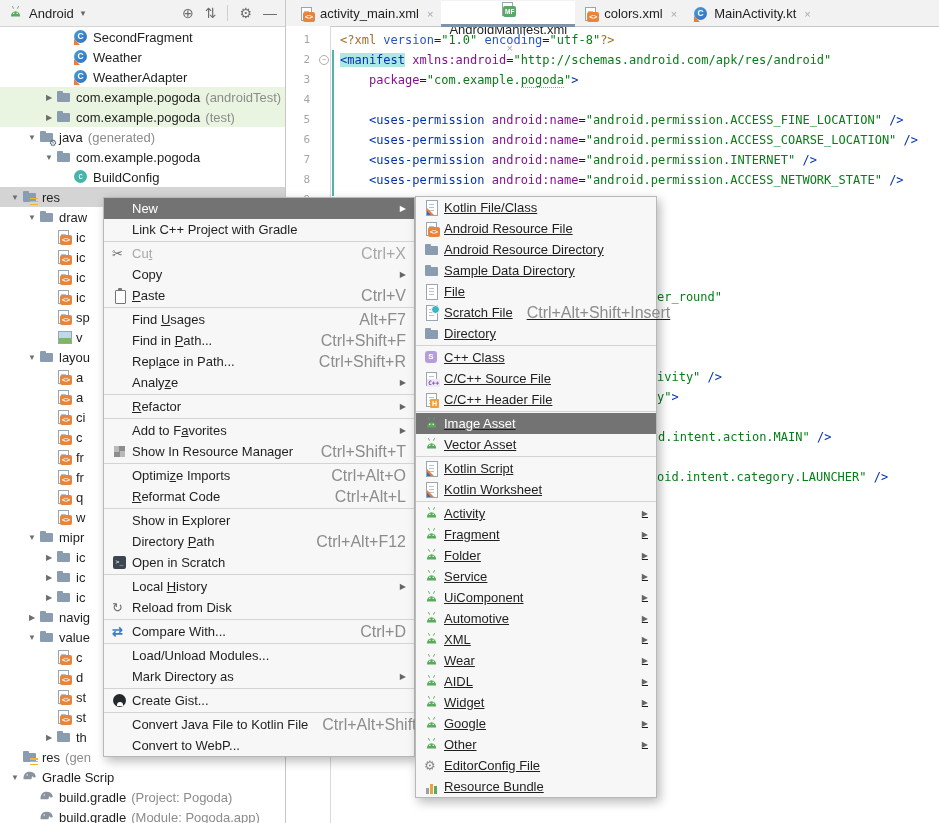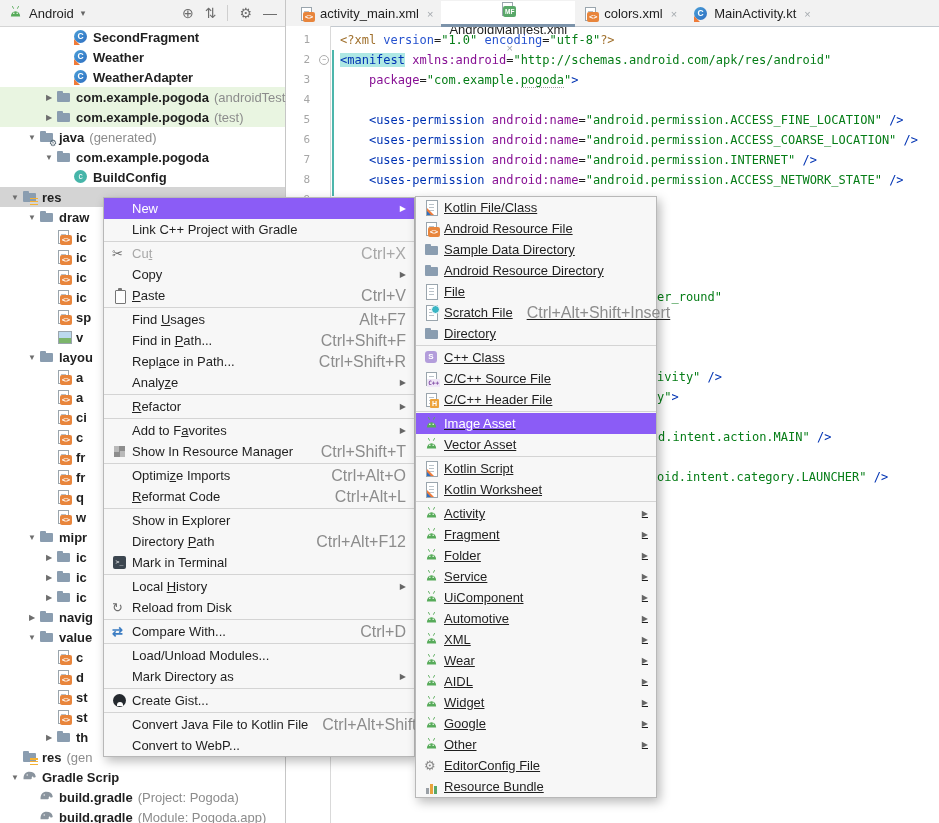--- a/index.html
+++ b/index.html
@@ -14,21 +14,21 @@
   .tb-caret{font-size:9px;color:#666;margin-left:2px;}
   .tb-icons{margin-left:auto;display:flex;align-items:center;gap:11px;color:#6e6e6e;}
   .tb-icons .g{font-size:14px;line-height:16px;}
   .tb-sep{width:1px;height:16px;background:#cfcfcf;}
 
   #tree{position:absolute;left:0;top:27px;width:285px;}
   .tree-row{height:20px;display:flex;align-items:center;white-space:nowrap;}
   .tree-row.green{background:#e9f5e1;}
   .tree-row.selected{background:#d4d4d4;}
   .t-arrow{width:14px;flex:0 0 14px;font-size:8px;color:#6e6e6e;text-align:center;}
-  .t-label{margin-left:4px;font-weight:bold;}
+  .t-label{margin-left:4px;}
   .t-suffix{margin-left:5px;color:#8c8c8c;}
 
   
   #editor{position:absolute;left:286px;top:0;width:653px;height:823px;background:#fff;}
   #tabbar{height:26px;background:#f2f2f2;border-bottom:1px solid #c3c9cf;display:flex;align-items:flex-end;padding-left:5px;}
   .tab{height:25px;display:flex;align-items:center;padding:0 8px;gap:5px;position:relative;background:#f2f2f2;}
   .tab.selected{background:#fff;flex-direction:column;}
   .tab.selected::after{content:"";position:absolute;left:0;right:0;bottom:-1px;height:3px;background:#7c93aa;}
   .tab-close{color:#a4a9ae;font-size:11px;margin-left:3px;}
   #gutter-col{position:absolute;left:0;top:26px;bottom:0;width:44px;border-right:1px solid #d9d9d9;background:#fff;}
@@ -48,21 +48,21 @@
 
   
   .popup{position:absolute;background:#f7f7f7;border:1px solid #b8b8b8;box-shadow:3px 4px 10px rgba(0,0,0,.28);z-index:10;}
   #context-menu{left:103px;top:197px;width:310px;}
   #new-submenu{left:415px;top:196px;width:240px;z-index:11;text-decoration:underline;}
   .menu-item{height:21px;display:flex;align-items:center;padding:0 8px;gap:0;}
   .mi-icon{width:18px;flex:0 0 18px;display:flex;align-items:center;}
   .mi-label{margin-left:2px;white-space:nowrap;}
   .mi-right{margin-left:auto;color:#8c8c8c;font-size:16px;padding-left:14px;white-space:nowrap;}
   .mi-arrow{margin-left:auto;font-size:8px;color:#666;padding-left:14px;}
-  .menu-item.hl{background:#8b5cf6;color:#fff;}
+  .menu-item.hl{background:#737373;color:#fff;}
   .menu-item.hl .mi-arrow{color:#fff;}
   .menu-item.disabled .mi-label,.menu-item.disabled .mi-right{color:#a8a8a8;}
   .menu-sep{height:1px;background:#d4d4d4;margin:1px 0;}
 
   
   .ic{position:relative;display:inline-block;width:16px;height:16px;flex:0 0 16px;vertical-align:middle;}
   .glyph{display:inline-block;font-size:13px;line-height:16px;color:#6e6e6e;}
   .pg{position:absolute;left:2px;top:1px;width:9px;height:12px;background:#fff;border:1px solid #9aa5ad;
       background-image:repeating-linear-gradient(#b9c2c9 0 1px,transparent 1px 3px);background-size:5px 7px;background-position:2px 3px;background-repeat:no-repeat;}
   .pg.big{left:2px;top:0;width:10px;height:14px;}
@@ -654,21 +654,21 @@
         <span class="mi-icon"></span>
         <span class="mi-label">Directory <u>P</u>ath</span>
         <span class="mi-right">Ctrl+Alt+F12</span>
       </div>
       <div class="menu-item">
         <span class="mi-icon">
           <span class="ic">
             <i class="term">&gt;_</i>
           </span>
         </span>
-        <span class="mi-label">Mark in Terminal</span>
+        <span class="mi-label">Open in Scratch</span>
       </div>
       <div class="menu-sep"></div>
       <div class="menu-item">
         <span class="mi-icon"></span>
         <span class="mi-label">Local <u>H</u>istory</span>
         <span class="mi-arrow">▶</span>
       </div>
       <div class="menu-item">
         <span class="mi-icon">
           <span class="ic"><span class="glyph">↻</span></span>
@@ -732,30 +732,30 @@
         </span>
         <span class="mi-label">Android Resource File</span>
       </div>
       <div class="menu-item">
         <span class="mi-icon">
           <span class="ic">
             <i class="f-tab"></i>
             <i class="f-body"></i>
           </span>
         </span>
+        <span class="mi-label">Android Resource Directory</span>
+      </div>
+      <div class="menu-item">
+        <span class="mi-icon">
+          <span class="ic">
+            <i class="f-tab"></i>
+            <i class="f-body"></i>
+          </span>
+        </span>
         <span class="mi-label">Sample Data Directory</span>
-      </div>
-      <div class="menu-item">
-        <span class="mi-icon">
-          <span class="ic">
-            <i class="f-tab"></i>
-            <i class="f-body"></i>
-          </span>
-        </span>
-        <span class="mi-label">Android Resource Directory</span>
       </div>
       <div class="menu-item">
         <span class="mi-icon">
           <span class="ic">
             <i class="pg big"></i>
           </span>
         </span>
         <span class="mi-label">File</span>
       </div>
       <div class="menu-item">

